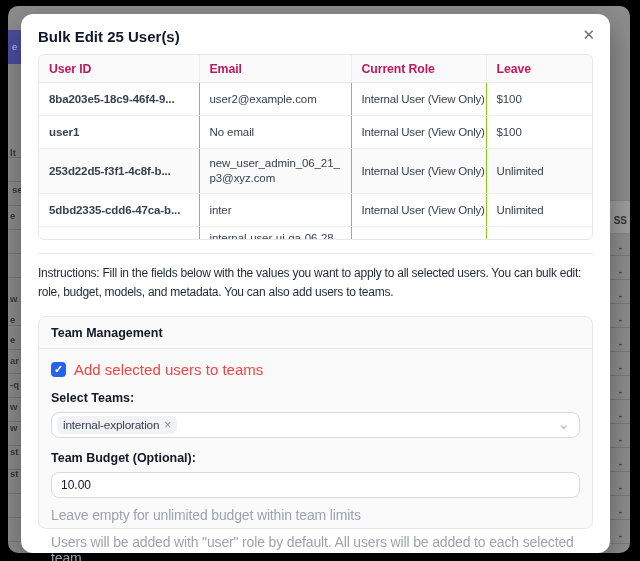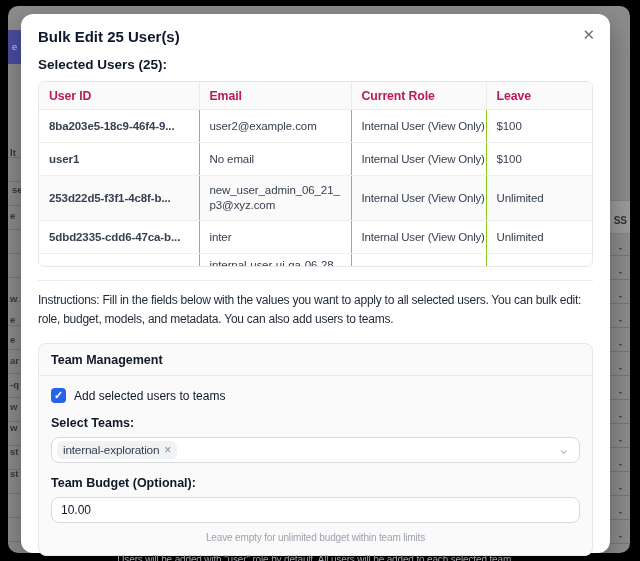--- a/index.html
+++ b/index.html
@@ -42,31 +42,31 @@
   .divider{border-top:1px solid #e9eaec;margin-top:13px;}
   .instructions{margin-top:10px;font-size:12px;line-height:19px;color:#1f2937;letter-spacing:-0.25px;}
   .instructions b{font-weight:400;}
 
   .tm-box{margin-top:14px;background:#fafafa;border:1px solid #e5e7eb;border-radius:8px;box-sizing:border-box;height:213px;}
   .tm-header{padding:9px 12px 8px;font-size:12.5px;font-weight:700;color:#111827;border-bottom:1px solid #e7e8ea;}
   .tm-body{padding:10px 12px 12px;}
   .cb-row{display:flex;align-items:center;gap:8px;margin-top:2px;}
   .checkbox{width:15px;height:15px;background:#2563eb;border-radius:4px;display:flex;align-items:center;
     justify-content:center;color:#fff;font-size:11px;font-weight:700;line-height:15px;cursor:pointer;flex:0 0 auto;}
-  .cb-label{font-size:12px;font-weight:500;color:#0f172a;}
+  .cb-label{font-size:15px;font-weight:500;color:#ef4444;}
   .fld-label{font-size:12.5px;font-weight:700;color:#111827;margin-top:13px;}
   .select{margin-top:7px;height:26px;background:#fff;border:1px solid #d6d9de;border-radius:8px;position:relative;
     display:flex;align-items:center;padding:0 24px 0 5px;box-sizing:border-box;cursor:pointer;}
   .tag{background:#f1f2f4;border-radius:6px;padding:2px 6px;font-size:11.8px;color:#374151;display:flex;
     align-items:center;gap:5px;letter-spacing:-0.2px;}
   .tag-x{color:#868c96;font-size:12px;cursor:pointer;line-height:10px;}
   .chevron{position:absolute;right:9px;top:1px;color:#b7bcc5;font-size:15px;line-height:20px;}
   .tb-input{margin-top:7px;width:100%;height:26px;box-sizing:border-box;border:1px solid #d6d9de;border-radius:8px;
     padding:0 9px;font-size:12px;color:#111827;background:#fff;font-family:"Liberation Sans",sans-serif;outline:none;}
-  .help{font-size:10px;color:#9ca3af;margin-top:9px;letter-spacing:-0.15px;text-align:center;}
+  .help{font-size:14px;color:#9ca3af;margin-top:9px;letter-spacing:-0.15px;}
   .help2{margin-top:11px;}
 </style>
 </head>
 <body>
 
 <div class="frame">
   <div class="page">
     <div class="strip-left"></div>
     <div class="strip-right"></div>
     <div class="blue-patch">
@@ -97,21 +97,20 @@
     <span class="dash" style="top:428px">-</span>
     <span class="dash" style="top:452px">-</span>
     <span class="dash" style="top:476px">-</span>
     <span class="dash" style="top:500px">-</span>
     <span class="dash" style="top:524px">-</span>
   </div>
 
   <div class="modal">
     <div class="modal-title">Bulk Edit 25 User(s)</div>
     <div class="close">✕</div>
-    <div class="sel-label">Selected Users (25):</div>
 
     <div class="table-wrap">
       <table class="users">
         <colgroup>
             <col style="width:160px">
             <col style="width:152px">
             <col style="width:135px">
             <col>
           </colgroup>
         <tbody>

